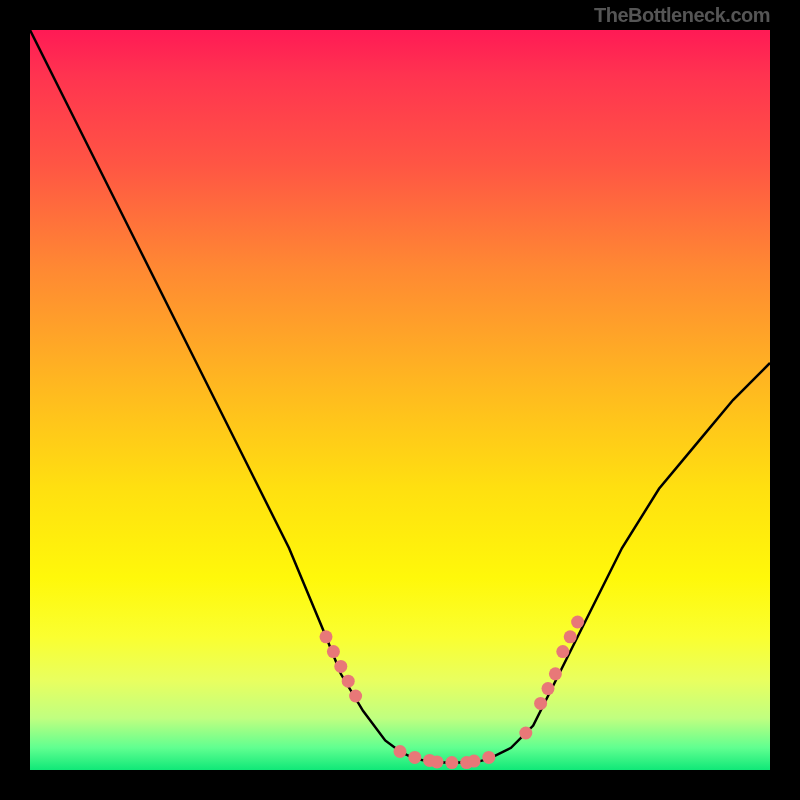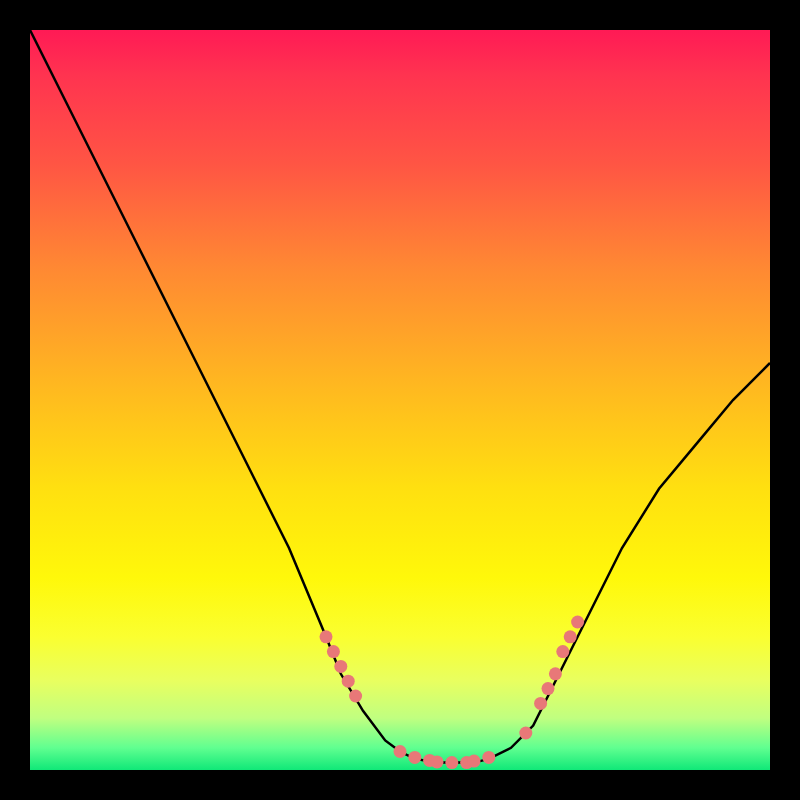--- a/index.html
+++ b/index.html
@@ -86,13 +86,14 @@
           <circle cx="495.8" cy="703.0" r="6.5" fill="#e87878"></circle>
           <circle cx="510.6" cy="673.4" r="6.5" fill="#e87878"></circle>
           <circle cx="518.0" cy="658.6" r="6.5" fill="#e87878"></circle>
           <circle cx="525.4" cy="643.8" r="6.5" fill="#e87878"></circle>
           <circle cx="532.8" cy="621.6" r="6.5" fill="#e87878"></circle>
           <circle cx="540.2" cy="606.8" r="6.5" fill="#e87878"></circle>
           <circle cx="547.6" cy="592.0" r="6.5" fill="#e87878"></circle>
         </g>
     </svg>
   </div>
+  <div class="attribution">TheBottleneck.com</div>
 </div>
 
 </body></html>

